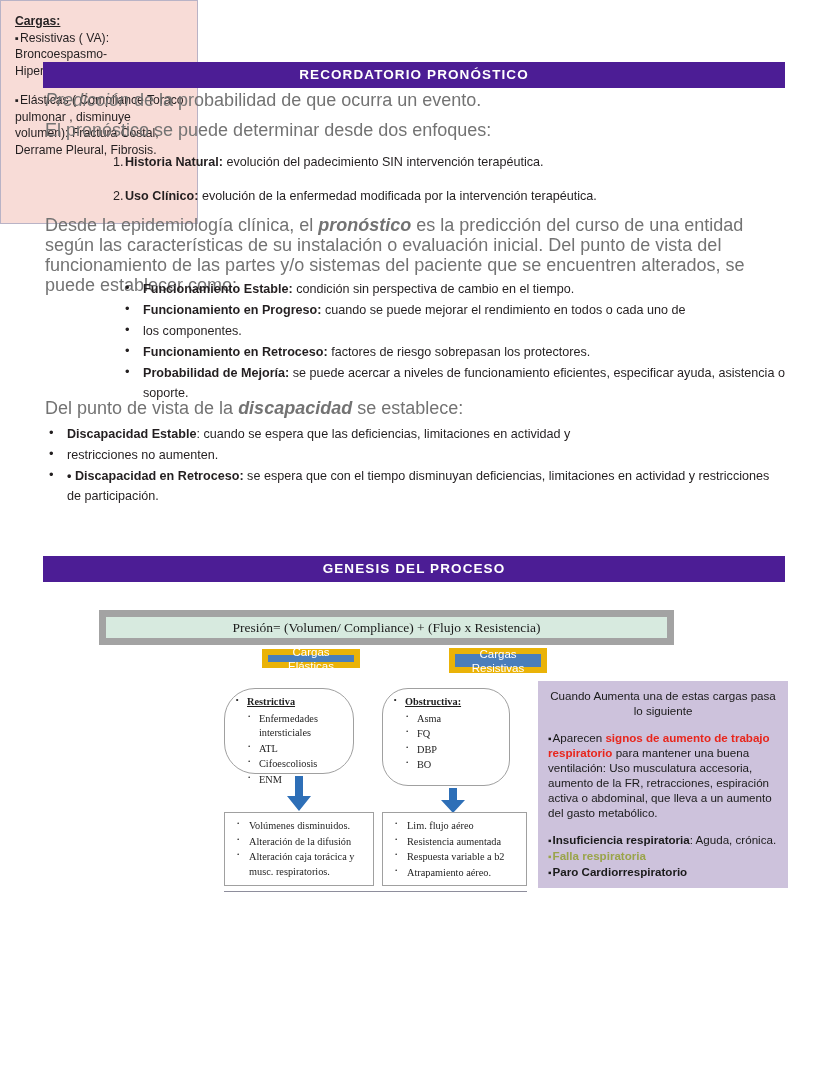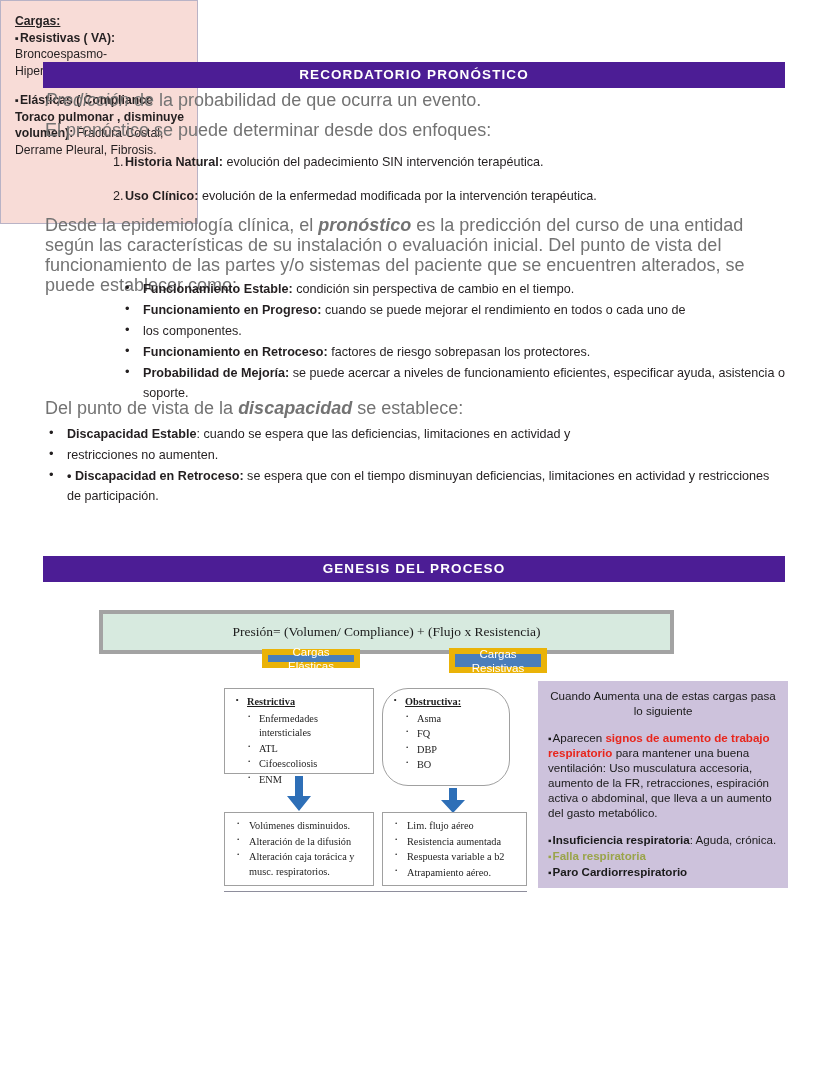--- a/index.html
+++ b/index.html
@@ -47,21 +47,21 @@
   }
 
   
   .para {
     position: absolute;
     font-size: 18px;
     line-height: 20px;
     color: #737373;
   }
   .para i, .ital { font-style: italic; }
-  .para b, .bold { font-weight: bold; }
+  .para b, .bold { font-weight: normal; }
   .bi { font-weight: bold; font-style: italic; }
 
   #p-prediccion { left: 45px; top: 90px; width: 700px; }
   #p-enfoques   { left: 45px; top: 120px; width: 700px; }
 
   .numlist {
     position: absolute;
     left: 45px;
     width: 720px;
     margin: 0;
@@ -109,23 +109,23 @@
   #bullets-discapacidad   { left: 45px; top: 424px; width: 740px; }
 
   #p-discapacidad { left: 45px; top: 398px; width: 700px; }
 
   
   #formula-box {
     position: absolute;
     left: 99px;
     top: 610px;
     width: 575px;
-    height: 44px;
+    height: 35px;
     background: #d7eadf;
-    border: 4px solid #a3a3a3;
+    border: 7px solid #a3a3a3;
     font-family: "Liberation Serif", serif;
     font-size: 13.5px;
     color: #1b1b1b;
     display: flex;
     align-items: center;
     justify-content: center;
     box-sizing: border-box;
   }
 
   
@@ -217,21 +217,21 @@
     top: -3px;
     font-size: 13px;
   }
   .sbox.flat ul li {
     padding-left: 16px;
   }
   .sbox.flat ul li::before {
     left: 3px;
   }
 
-  #box-restrictiva { left: 224px; top: 688px; width: 150px; height: 86px; }
+  #box-restrictiva { left: 224px; top: 688px; width: 130px; height: 86px; border-radius: 31px; }
   #box-obstructiva { left: 382px; top: 688px; width: 128px; height: 98px; border-radius: 26px; }
   #box-restrictiva-out { left: 224px; top: 812px; width: 150px; height: 74px; }
   #box-obstructiva-out { left: 382px; top: 812px; width: 145px; height: 74px; }
 
   
   .arrow {
     position: absolute;
     width: 26px;
   }
   #arrow-restrictiva { left: 286px; top: 776px; }

